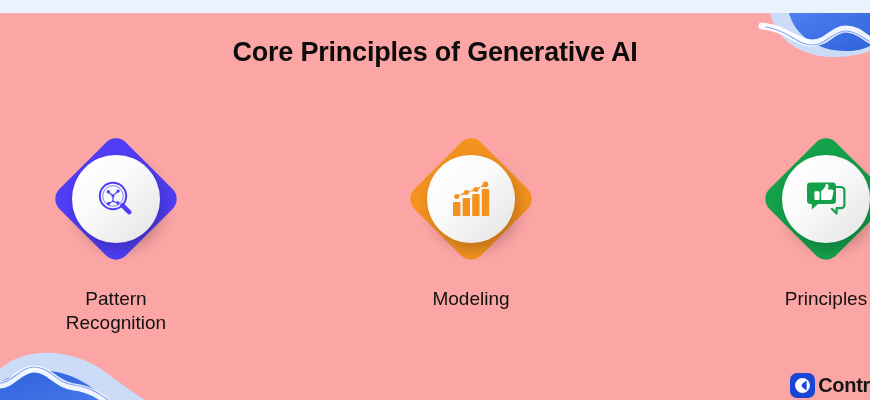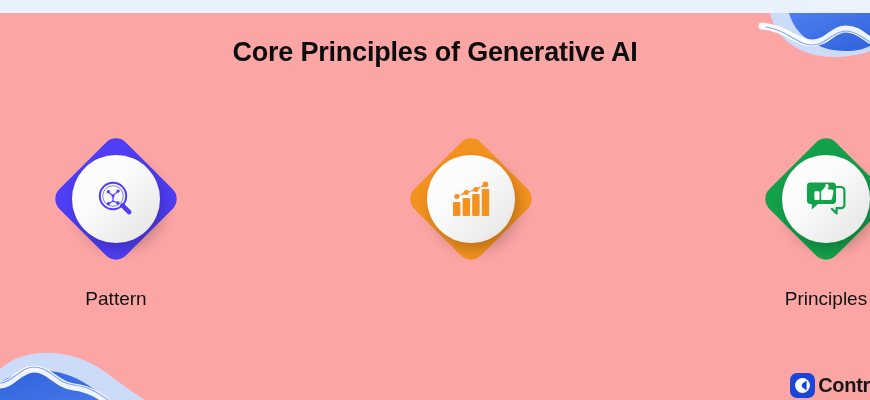--- a/index.html
+++ b/index.html
@@ -196,20 +196,21 @@
               <circle cx="18" cy="17.9" r="1.5"></circle>
               <circle cx="13.5" cy="25.6" r="1.7"></circle>
               <circle cx="22.9" cy="25.0" r="1.7"></circle>
             </g>
             <path d="M27.4,27.4 L34.2,34.2" stroke="#4f3ef5" stroke-width="4.6" stroke-linecap="round"></path>
           </svg>
         </div>
       </div>
       <div class="label">
         <div>Pattern</div>
+        <div>Recognition</div>
       </div>
     </div>
 
     <div class="item">
       <div class="badge">
         <div class="diamond orange"></div>
         <div class="circle">
           <svg width="42" height="38" viewBox="0 0 42 38">
             <g fill="#f3921f">
               <rect x="3" y="22" width="7.4" height="14" rx="1"></rect>
@@ -223,20 +224,21 @@
             <g fill="#f3921f">
               <circle cx="6.7" cy="16.5" r="2.5"></circle>
               <circle cx="16.3" cy="12.6" r="2.5"></circle>
               <circle cx="25.9" cy="9.6" r="2.5"></circle>
               <circle cx="35.5" cy="4.4" r="2.8"></circle>
             </g>
           </svg>
         </div>
       </div>
       <div class="label">
+        <div>Modeling</div>
       </div>
     </div>
 
     <div class="item">
       <div class="badge">
         <div class="diamond green"></div>
         <div class="circle">
           <svg width="44" height="42" viewBox="0 0 44 42">
 
             <path d="M16,9 h21 a3.4,3.4 0 0 1 3.4,3.4 v14.4 a3.4,3.4 0 0 1 -3.4,3.4 h-4.4 l0,5.2 l-5.4,-5.2" fill="none" stroke="#14a14b" stroke-width="2.2" stroke-linejoin="round"></path>

